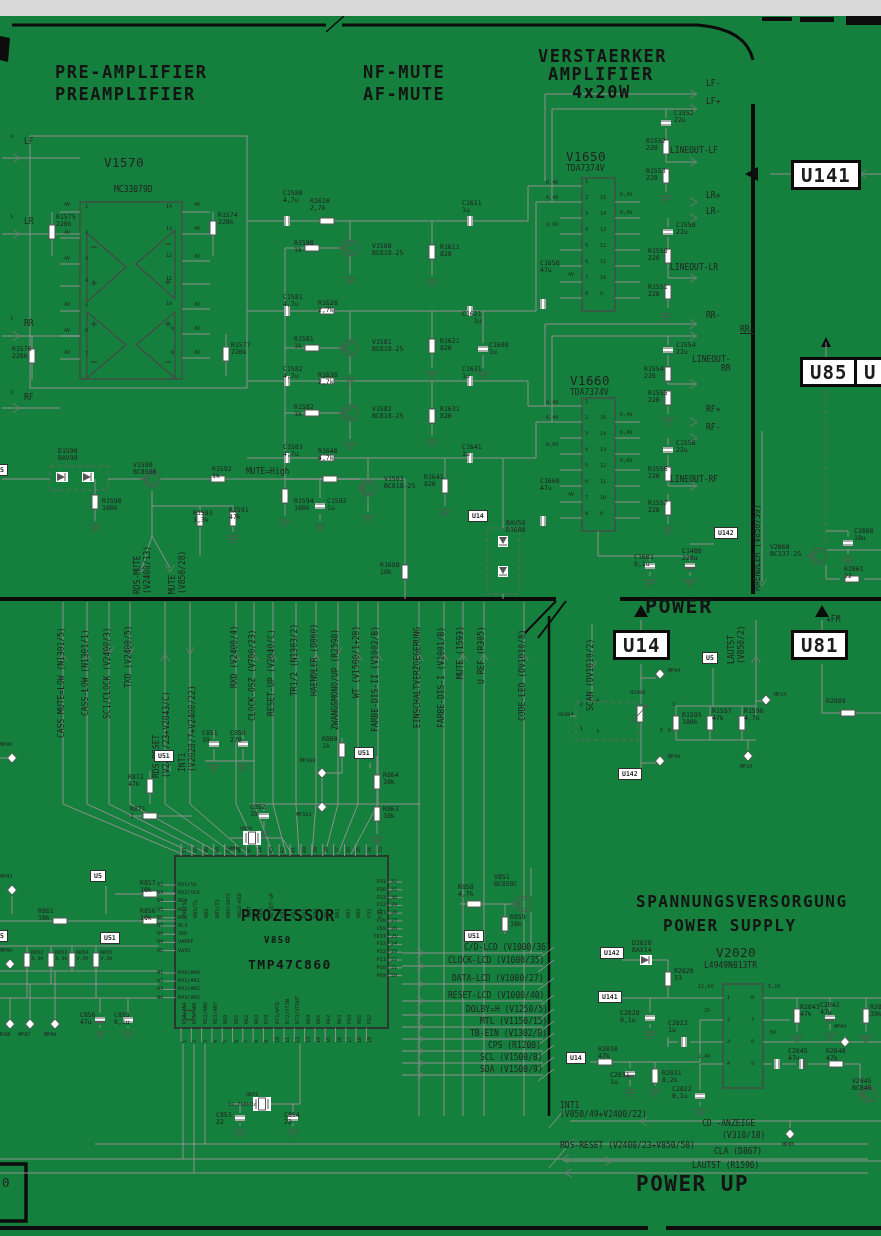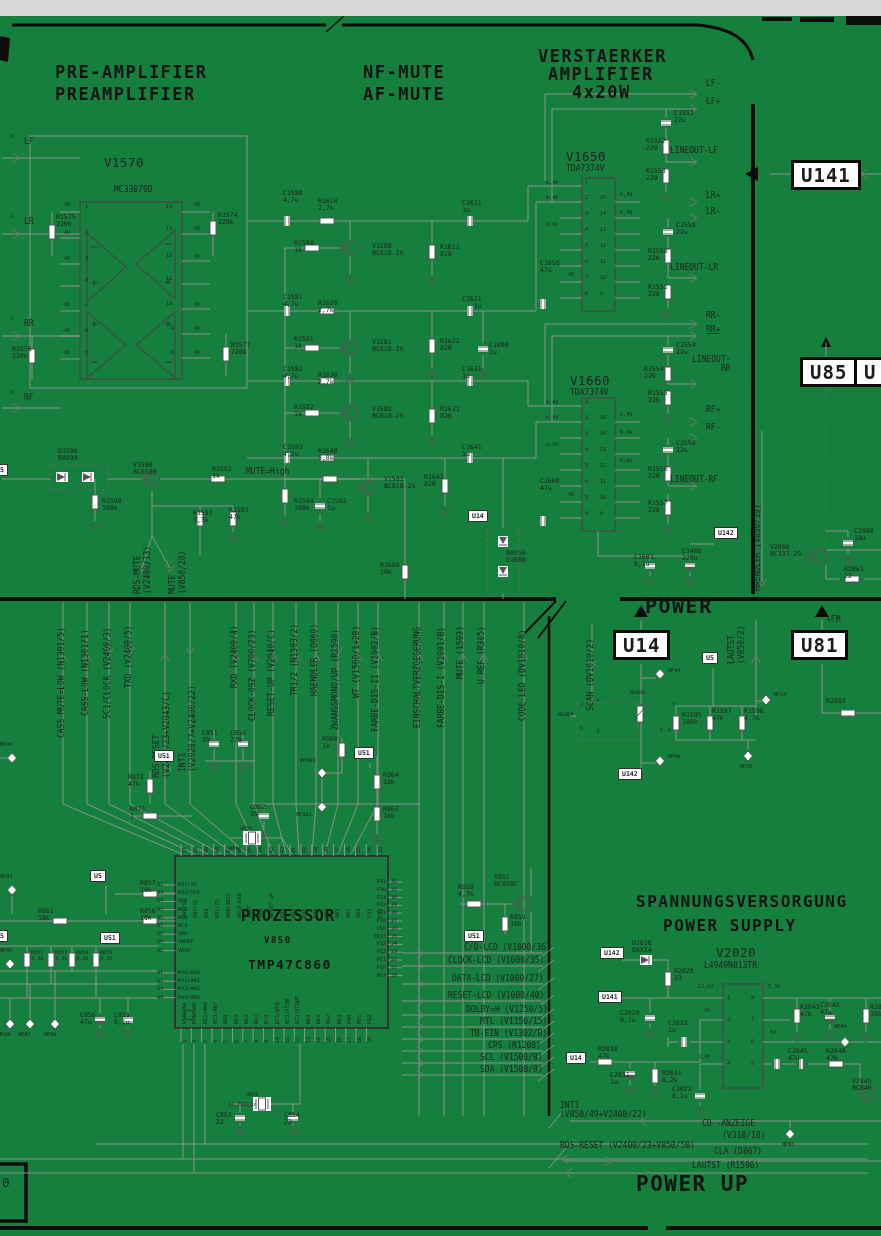--- a/index.html
+++ b/index.html
@@ -793,35 +793,35 @@
       <div class="lb x5" style="left: 64px; top: 312px;">4V</div>
       <div class="lb x5" style="left: 64px; top: 334px;">4V</div>
       <div class="lb x5" style="left: 194px; top: 186px;">4V</div>
       <div class="lb x5" style="left: 194px; top: 210px;">4V</div>
       <div class="lb x5" style="left: 194px; top: 238px;">4V</div>
       <div class="lb x5" style="left: 194px; top: 286px;">4V</div>
       <div class="lb x5" style="left: 194px; top: 310px;">4V</div>
       <div class="lb x5" style="left: 194px; top: 334px;">4V</div>
       <div class="lb " style="left: 283px; top: 174px;">C1580
 4,7u</div>
-      <div class="lb " style="left: 318px; top: 182px;">R1610
+      <div class="lb " style="left: 310px; top: 182px; font-style: italic;">R1610
 2,7k</div>
       <div class="lb " style="left: 462px; top: 184px;">C1611
 1u</div>
       <div class="lb " style="left: 294px; top: 224px;">R1580
 1k</div>
       <div class="lb " style="left: 372px; top: 227px;">V1580
 BC818-25</div>
       <div class="lb " style="left: 440px; top: 228px;">R1611
 820</div>
       <div class="lb " style="left: 283px; top: 278px;">C1581
 4,7u</div>
       <div class="lb " style="left: 318px; top: 284px;">R1620
 2,7k</div>
-      <div class="lb " style="left: 462px; top: 280px; text-align: right;">C1621
+      <div class="lb " style="left: 462px; top: 295px; text-align: right;">C1621
 1u</div>
       <div class="lb " style="left: 294px; top: 320px;">R1581
 1k</div>
       <div class="lb " style="left: 372px; top: 323px;">V1581
 BC818-25</div>
       <div class="lb " style="left: 440px; top: 322px;">R1621
 820</div>
       <div class="lb " style="left: 489px; top: 326px;">C1680
 1u</div>
       <div class="lb " style="left: 283px; top: 350px;">C1582
@@ -832,21 +832,21 @@
 1u</div>
       <div class="lb " style="left: 294px; top: 388px;">R1582
 1k</div>
       <div class="lb " style="left: 372px; top: 390px;">V1582
 BC818-25</div>
       <div class="lb " style="left: 440px; top: 390px;">R1631
 820</div>
       <div class="lb " style="left: 283px; top: 428px;">C1583
 4,7u</div>
       <div class="lb " style="left: 318px; top: 432px;">R1640
-3,8k</div>
+4,7k</div>
       <div class="lb " style="left: 462px; top: 428px;">C1641
 1u</div>
       <div class="lb " style="left: 384px; top: 460px;">V1583
 BC818-25</div>
       <div class="lb " style="left: 424px; top: 458px;">R1641
 820</div>
       <div class="lb " style="left: 58px; top: 432px;">D1590
 BAV99</div>
       <div class="lb " style="left: 133px; top: 446px;">V1590
 BC858B</div>
@@ -858,21 +858,21 @@
       <div class="lb " style="left: 294px; top: 482px;">R1594
 100k</div>
       <div class="lb " style="left: 327px; top: 482px;">C1592
 1u</div>
       <div class="lb " style="left: 193px; top: 494px;">R1593
 3,3k</div>
       <div class="lb " style="left: 229px; top: 491px;">R1591
 47k</div>
       <div class="lb " style="left: 380px; top: 546px;">R1680
 10k</div>
-      <div class="lb " style="left: 506px; top: 534px;">BAV56
+      <div class="lb " style="left: 506px; top: 504px;">BAV56
 D1680</div>
       <div class="lb " style="left: 540px; top: 244px;">C1650
 47u</div>
       <div class="lb " style="left: 540px; top: 462px;">C1660
 47u</div>
       <div class="lb x12" style="left: 566px; top: 134px;">V1650</div>
       <div class="lb x8" style="left: 566px; top: 149px;">TDA7374V</div>
       <div class="lb x12" style="left: 570px; top: 358px;">V1660</div>
       <div class="lb x8" style="left: 570px; top: 373px;">TDA7374V</div>
       <div class="lb x5" style="left: 546px; top: 164px;">6,4V</div>
@@ -886,21 +886,21 @@
       <div class="lb x5" style="left: 620px; top: 396px;">6,4V</div>
       <div class="lb x5" style="left: 620px; top: 414px;">6,4V</div>
       <div class="lb x5" style="left: 546px; top: 426px;">0,6V</div>
       <div class="lb x5" style="left: 620px; top: 442px;">0,6V</div>
       <div class="lb x5" style="left: 568px; top: 476px;">4V</div>
       <div class="lb x8" style="left: 706px; top: 64px;">LF-</div>
       <div class="lb x8" style="left: 706px; top: 82px;">LF+</div>
       <div class="lb x8" style="left: 706px; top: 176px;">LR+</div>
       <div class="lb x8" style="left: 706px; top: 192px;">LR-</div>
       <div class="lb x8" style="left: 706px; top: 296px;">RR-</div>
-      <div class="lb x8" style="left: 706px; top: 310px; text-decoration: underline;">RR+</div>
+      <div class="lb x8" style="left: 740px; top: 310px; text-decoration: underline;">RR+</div>
       <div class="lb x8" style="left: 706px; top: 390px;">RF+</div>
       <div class="lb x8" style="left: 706px; top: 408px;">RF-</div>
       <div class="lb " style="left: 674px; top: 94px;">C1552
 22u</div>
       <div class="lb " style="left: 646px; top: 122px; font-style: italic;">R1552
 220</div>
       <div class="lb x8" style="left: 670px; top: 131px;">LINEOUT-LF</div>
       <div class="lb " style="left: 646px; top: 152px;">R1553
 220</div>
       <div class="lb " style="left: 676px; top: 206px;">C1550

